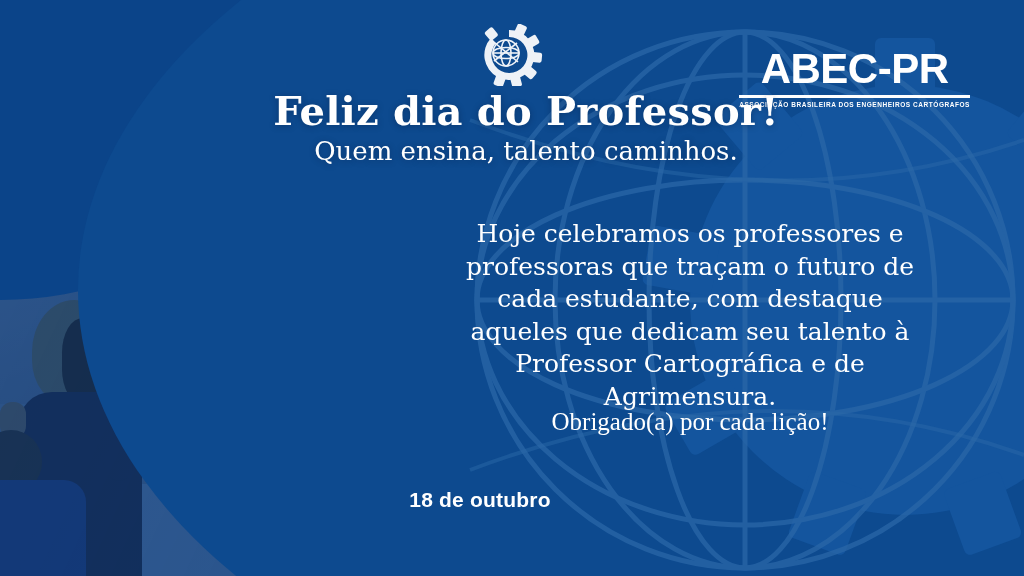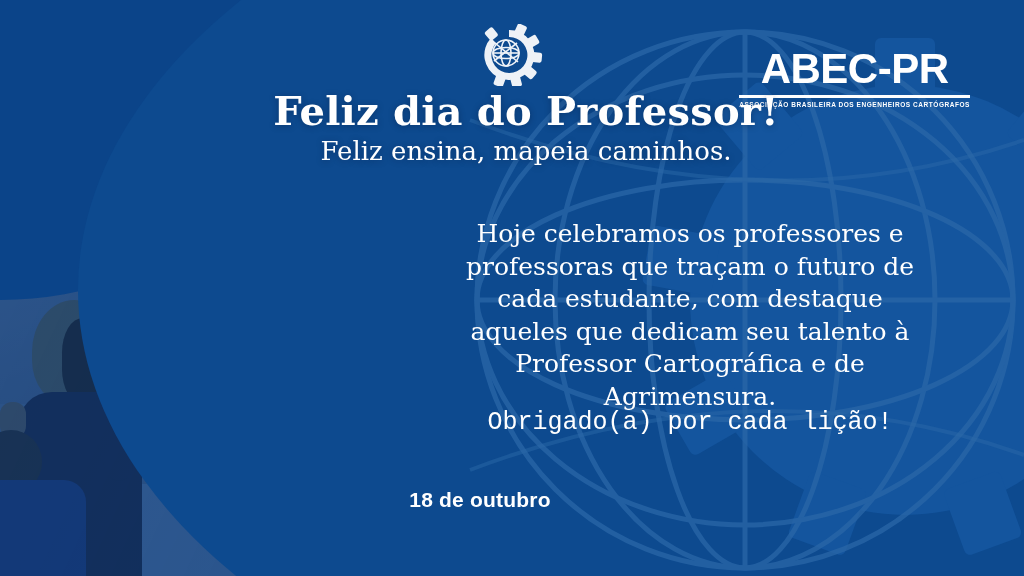--- a/index.html
+++ b/index.html
@@ -201,21 +201,21 @@
     text-shadow:0 1px 6px rgba(0,20,50,.35);
   }
 
   .body-copy{
     position:absolute;left:455px;top:218px;width:470px;text-align:center;
     font-family:"DejaVu Serif",serif;
     color:#ffffff;font-size:25px;line-height:1.30;font-weight:400;
   }
   .thanks{
     position:absolute;left:455px;top:408px;width:470px;text-align:center;
-    font-family:Liberation Mono, monospace;
+    font-family:Liberation Serif, serif;
     color:#ffffff;font-size:25px;font-weight:400;
   }
   .date{
     position:absolute;left:330px;top:488px;width:300px;text-align:center;
     font-family:"Liberation Sans",sans-serif;
     color:#ffffff;font-size:21px;font-weight:700;letter-spacing:.2px;
   }
 </style>
 </head>
 <body>
@@ -369,21 +369,21 @@
   </svg>
 
   <div class="logo">
     <div class="logo-word">ABEC-PR</div>
     <div class="logo-rule"></div>
     <div class="logo-sub">ASSOCIAÇÃO BRASILEIRA DOS ENGENHEIROS CARTÓGRAFOS</div>
   </div>
 
   <div class="headline">
     <div class="h1">Feliz dia do Professor!</div>
-    <div class="h2">Feliz ensina, mapeia caminhos.</div>
+    <div class="h2">Quem ensina, talento caminhos.</div>
   </div>
 
   <div class="body-copy">Hoje celebramos os professores e professoras que traçam o futuro de cada estudante, com destaque aqueles que dedicam seu talento à Professor Cartográfica e de Agrimensura.</div>
   <div class="thanks">Obrigado(a) por cada lição!</div>
 
   <div class="date">18 de outubro</div>
 
 </div>
 
 </body></html>

